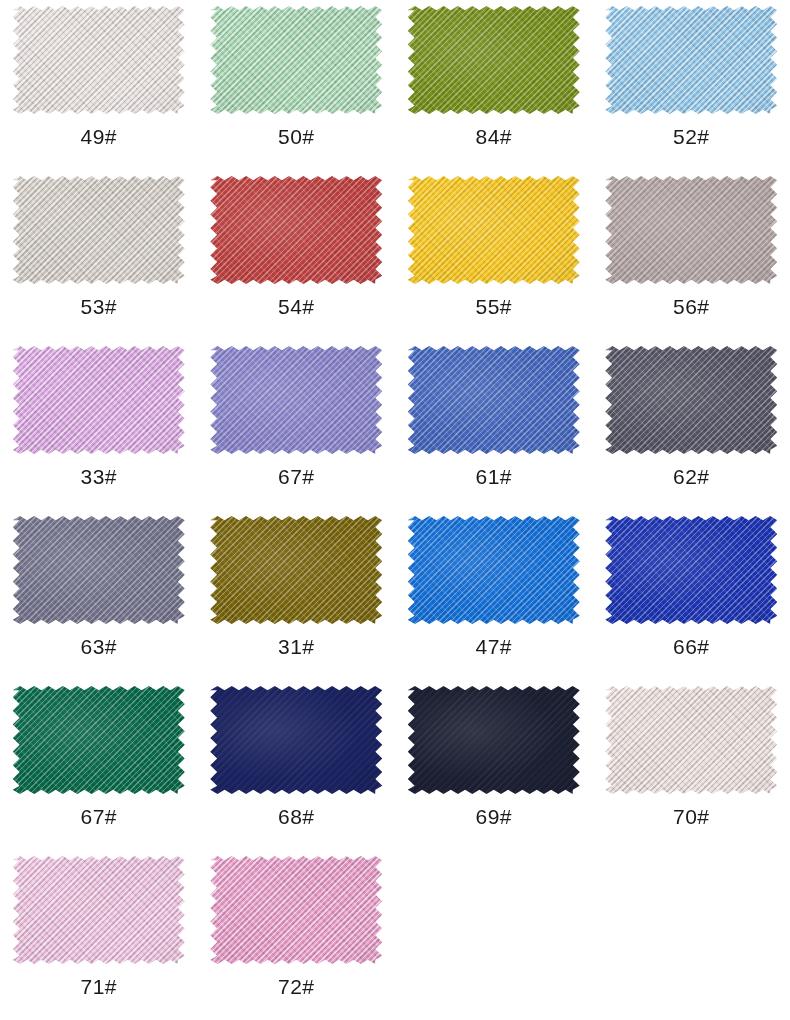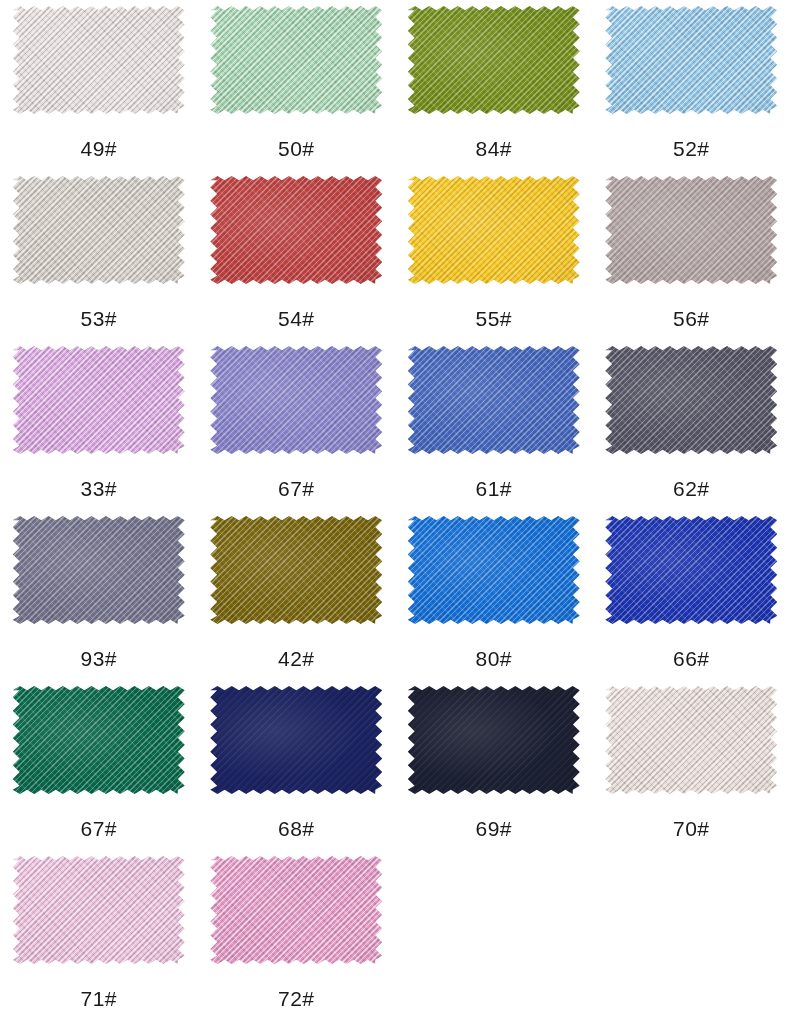--- a/index.html
+++ b/index.html
@@ -166,21 +166,21 @@
         rgba(255,255,255,0.055) 1px,
         rgba(0,0,0,0.00) 1px,
         rgba(0,0,0,0.00) 3px,
         rgba(0,0,0,0.10) 3px,
         rgba(0,0,0,0.10) 4px,
         rgba(0,0,0,0.00) 4px,
         rgba(0,0,0,0.00) 5px);
   }
 
   .swatch-label {
-    margin-top: 24px;
+    margin-top: 12px;
     font-family: "Liberation Sans", sans-serif;
     font-size: 21px;
     font-weight: 400;
     color: #1a1a1a;
     letter-spacing: 0.5px;
     line-height: 1;
     white-space: nowrap;
   }
 </style>
 </head>
@@ -256,33 +256,33 @@
     <div class="swatch-cell">
       <div class="swatch-wrap mid">
         <div class="swatch-fabric" style="background-color: rgb(86, 86, 102);"></div>
       </div>
       <div class="swatch-label">62#</div>
     </div>
     <div class="swatch-cell">
       <div class="swatch-wrap mid">
         <div class="swatch-fabric" style="background-color: rgb(117, 117, 142);"></div>
       </div>
-      <div class="swatch-label">93#</div>
+      <div class="swatch-label">63#</div>
     </div>
     <div class="swatch-cell">
       <div class="swatch-wrap mid">
         <div class="swatch-fabric" style="background-color: rgb(122, 103, 16);"></div>
       </div>
-      <div class="swatch-label">42#</div>
+      <div class="swatch-label">31#</div>
     </div>
     <div class="swatch-cell">
       <div class="swatch-wrap mid">
         <div class="swatch-fabric" style="background-color: rgb(22, 113, 216);"></div>
       </div>
-      <div class="swatch-label">80#</div>
+      <div class="swatch-label">47#</div>
     </div>
     <div class="swatch-cell">
       <div class="swatch-wrap mid">
         <div class="swatch-fabric" style="background-color: rgb(30, 53, 180);"></div>
       </div>
       <div class="swatch-label">66#</div>
     </div>
     <div class="swatch-cell">
       <div class="swatch-wrap mid">
         <div class="swatch-fabric" style="background-color: rgb(10, 106, 76);"></div>

